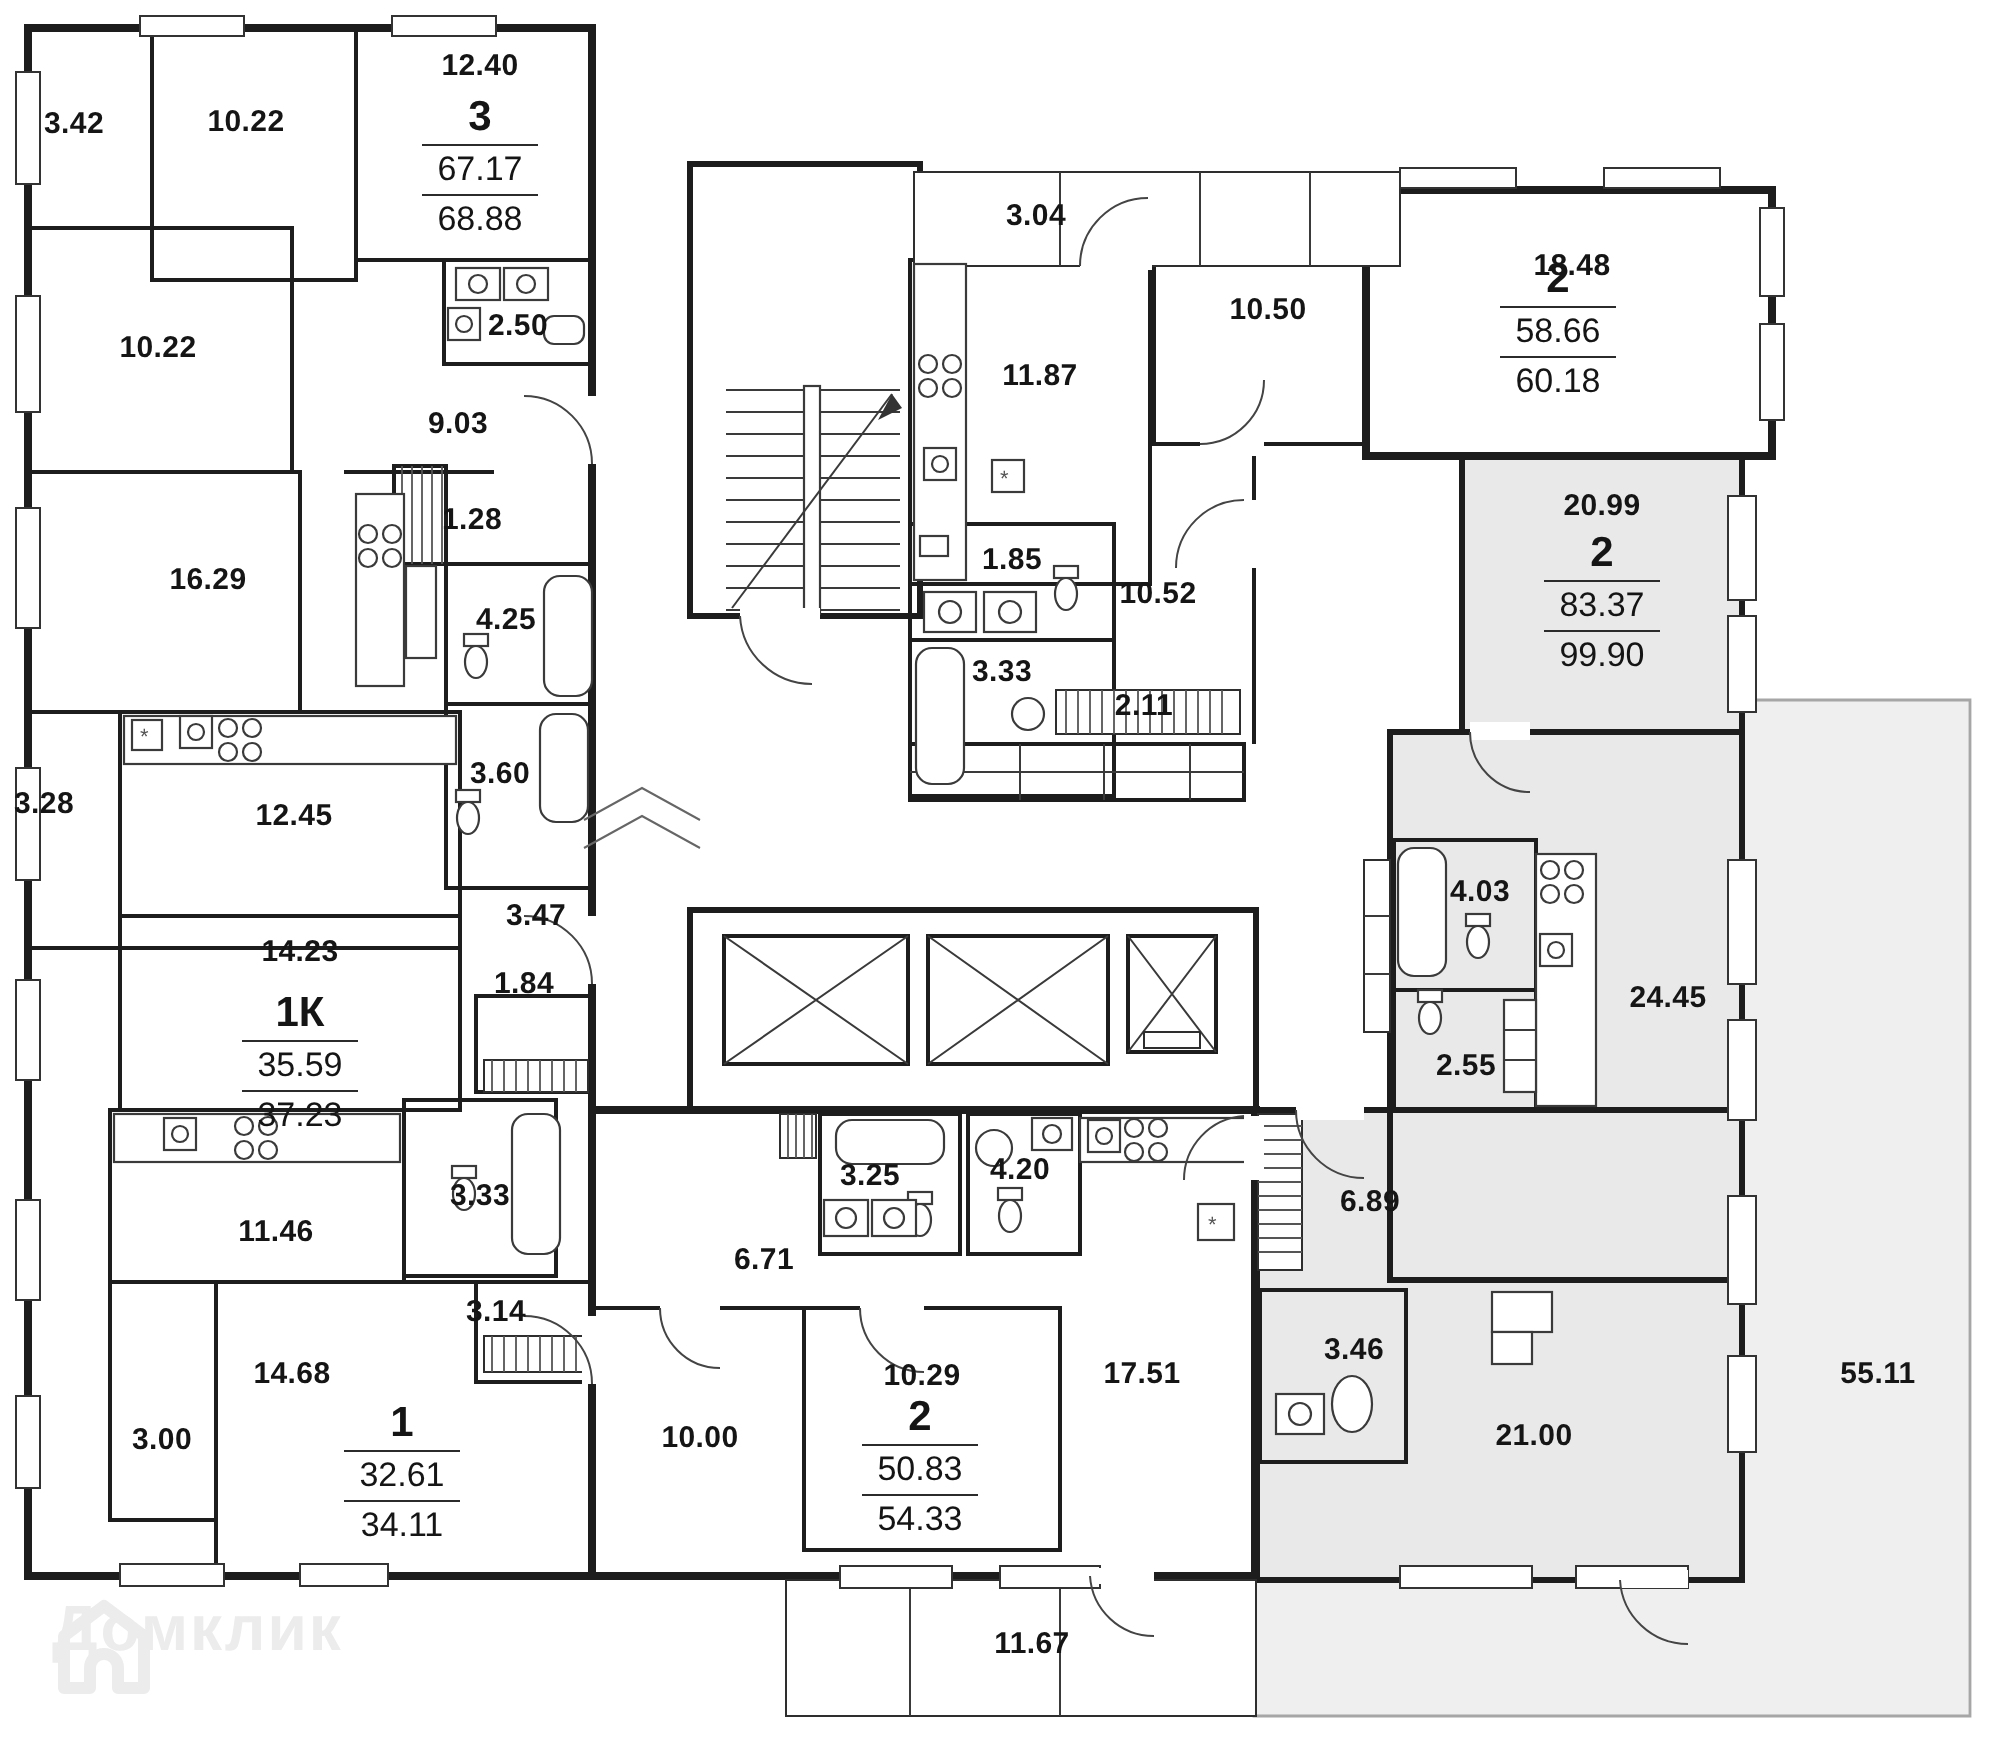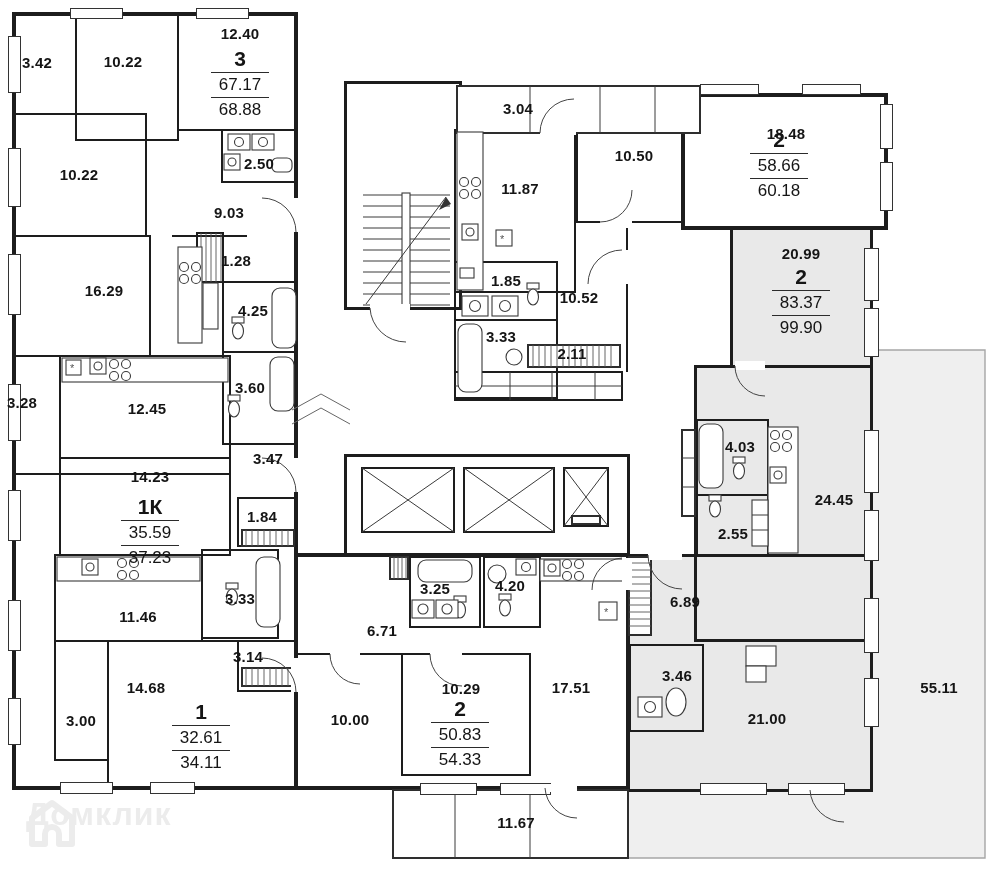--- a/index.html
+++ b/index.html
@@ -386,21 +386,21 @@
 <div class="rl" style="left:229px;top:212px">9.03</div>
 <div class="rl" style="left:104px;top:290px">16.29</div>
 <div class="rl" style="left:236px;top:260px">1.28</div>
 <div class="rl" style="left:253px;top:310px">4.25</div>
 
 <div class="rl" style="left:22px;top:402px">3.28</div>
 <div class="rl" style="left:147px;top:408px">12.45</div>
 <div class="rl" style="left:250px;top:387px">3.60</div>
 <div class="rl" style="left:268px;top:458px">3.47</div>
 <div class="rl" style="left:150px;top:476px">14.23</div>
-<div class="rl" style="left:262px;top:516px">1.84</div>
+<div class="rl" style="left:262px;top:492px">1.84</div>
 
 <div class="rl" style="left:138px;top:616px">11.46</div>
 <div class="rl" style="left:240px;top:598px">3.33</div>
 <div class="rl" style="left:248px;top:656px">3.14</div>
 <div class="rl" style="left:146px;top:687px">14.68</div>
 <div class="rl" style="left:81px;top:720px">3.00</div>
 
 <div class="rl" style="left:518px;top:108px">3.04</div>
 <div class="rl" style="left:520px;top:188px">11.87</div>
 <div class="rl" style="left:634px;top:155px">10.50</div>

